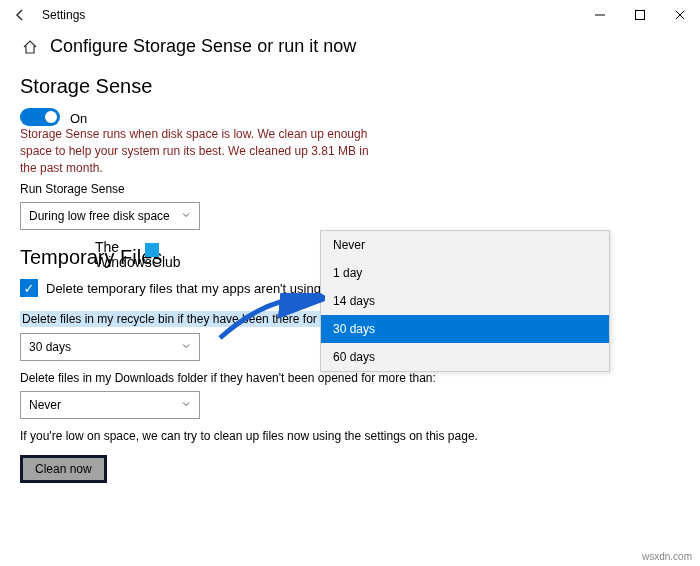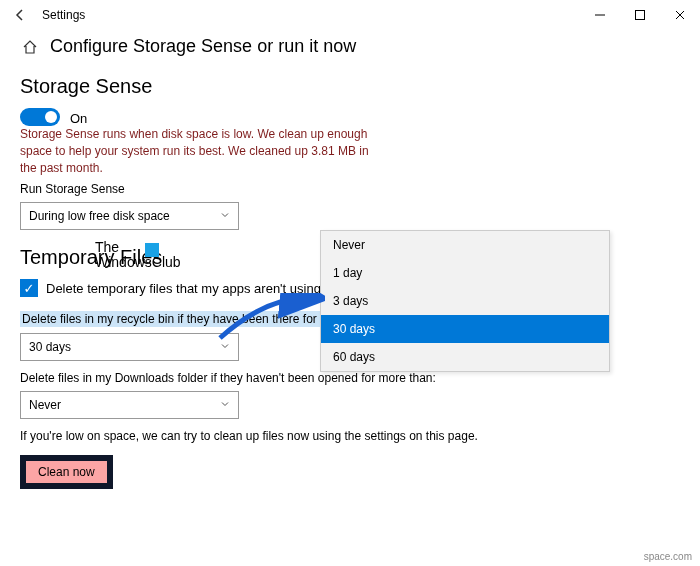--- a/index.html
+++ b/index.html
@@ -81,21 +81,21 @@
       max-width: 360px;
       line-height: 1.4;
       margin-bottom: 6px;
     }
     .label {
       font-size: 12px;
       margin-top: 6px;
       margin-bottom: 6px;
     }
     .combo {
-      width: 219px;
+      width: 180px;
       height: 28px;
       border: 1px solid #999;
       display: flex;
       align-items: center;
       padding: 0 8px;
       font-size: 12px;
       background: #fff;
       justify-content: space-between;
       margin-bottom: 10px;
     }
@@ -115,22 +115,22 @@
       font-size: 13px;
       margin-right: 8px;
     }
     .highlight {
       background: #cce4f7;
       display: inline-block;
       padding: 1px 2px;
     }
     .button {
       display: inline-block;
-      border: 6px solid #0f172a;
-      background: #fca5a5;
+      border: 3px solid #0f172a;
+      background: #a3a3a3;
       padding: 4px 12px;
       font-size: 12px;
       margin-top: 6px;
     }
     .watermark {
       position: absolute;
       top: 240px; left: 95px;
       font-size: 14px;
       color: #000;
       line-height: 1.1;
@@ -262,27 +262,27 @@
 
 <div class="watermark-box"></div>
 <div class="watermark">
   <div>The</div>
   <div>WindowsClub</div>
 </div>
 
 <div class="dropdown" id="recycle-dropdown">
     <div class="dropdown-item">Never</div>
     <div class="dropdown-item">1 day</div>
-    <div class="dropdown-item">3 days</div>
+    <div class="dropdown-item">14 days</div>
     <div class="dropdown-item selected">30 days</div>
     <div class="dropdown-item">60 days</div>
   </div>
 
 <svg class="arrow" viewBox="0 0 110 50">
   <defs>
     <marker id="ah" markerWidth="10" markerHeight="10" refX="8" refY="5" orient="auto">
       <path d="M0,0 L10,5 L0,10 Z" fill="#1a5fd0"></path>
     </marker>
   </defs>
   <path d="M5,45 Q55,0 105,5" stroke="#1a5fd0" stroke-width="5" fill="none" marker-end="url(#ah)"></path>
 </svg>
 
-<div class="credit">space.com</div>
+<div class="credit">wsxdn.com</div>
 
 </body></html>

